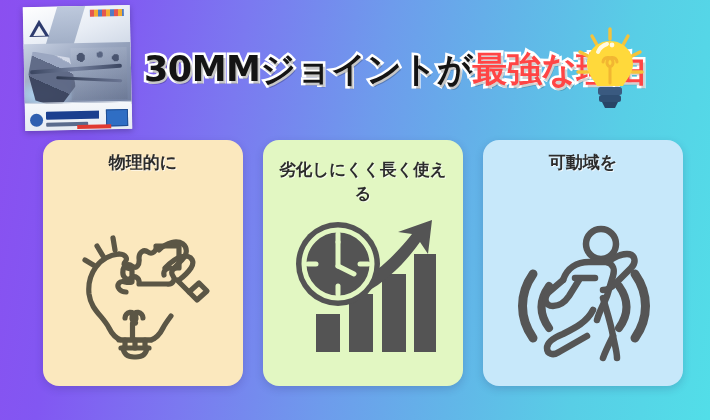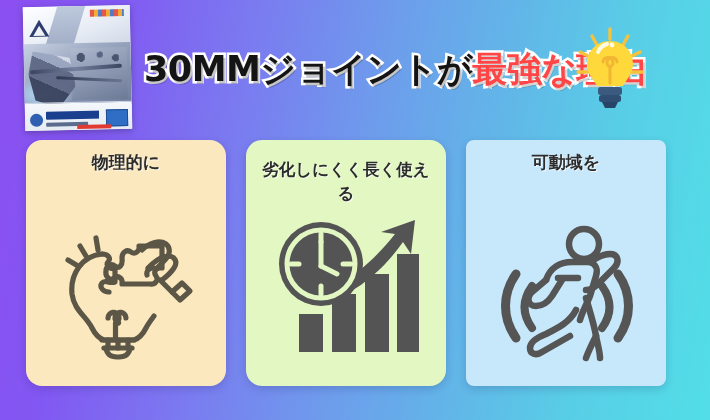--- a/index.html
+++ b/index.html
@@ -133,31 +133,31 @@
     paint-order:stroke fill;
     text-shadow:2px 3px 0 rgba(0,0,0,.18);
   }
 
   .bulb-emoji{
     position:absolute;left:576px;top:26px;width:68px;height:88px;
   }
 
   
   .cards{
-    position:absolute;left:0;top:140px;width:572px;height:262px;
+    position:absolute;left:17px;top:140px;width:572px;height:262px;
   }
   .card{
     position:absolute;top:0;width:200px;height:246px;
     border-radius:16px;
     box-shadow:0 3px 8px rgba(40,30,90,.18);
     overflow:hidden;
   }
   .card-1{left:26px;background:#FBE8BE;}
   .card-2{left:246px;background:#E2F7C2;}
-  .card-3{left:466px;background:#C7E8FA;border-radius:8px;}
+  .card-3{left:466px;background:#C7E8FA;}
 
   .card-head{
     position:absolute;left:0;top:10px;width:100%;
     text-align:center;
     font-size:17px;font-weight:bold;line-height:1.45;
     color:#2c2c2c;
     padding:0 8px;box-sizing:border-box;
     white-space:pre-line;
     text-shadow:1px 1px 0 rgba(255,255,255,.7);
   }

